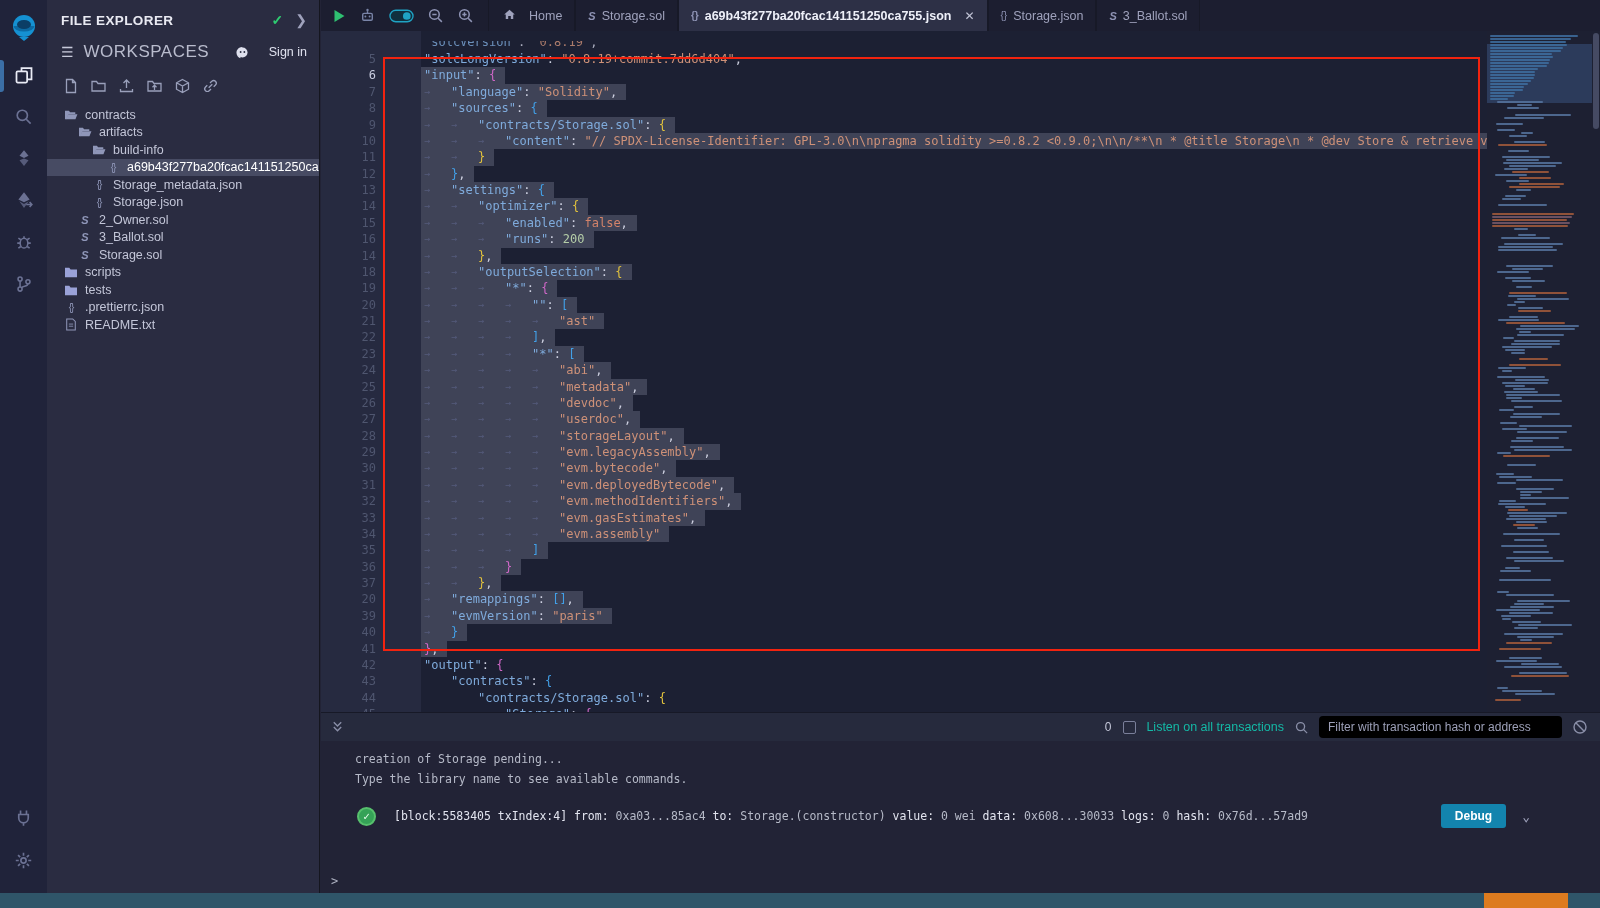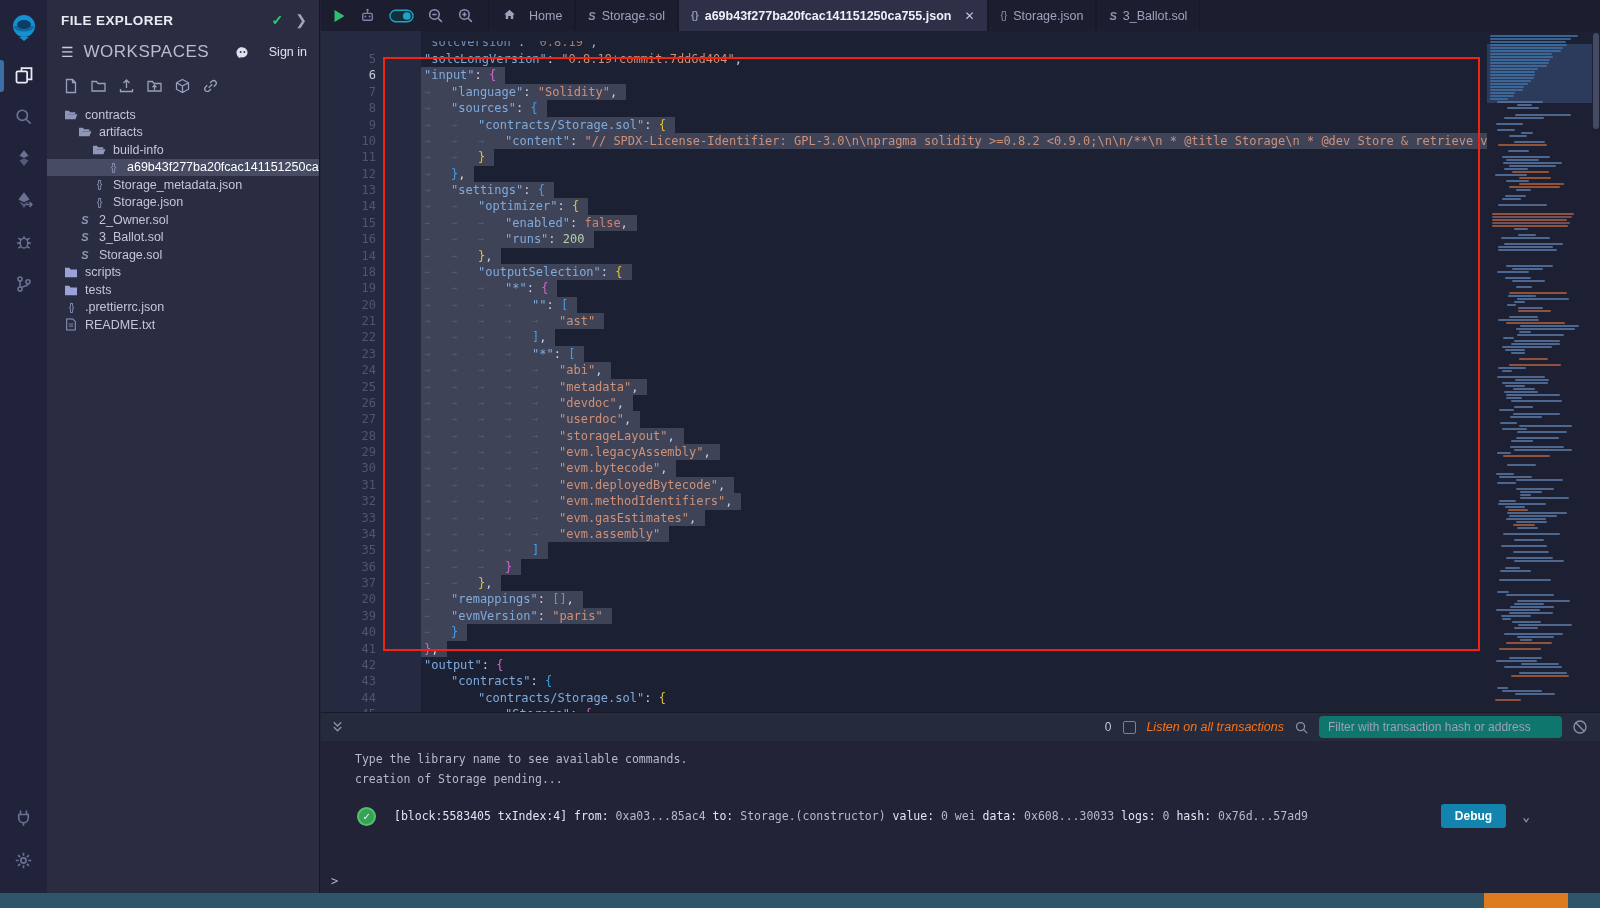--- a/index.html
+++ b/index.html
@@ -94,22 +94,22 @@
             background:#454a63; border-radius:3px; }
 
   
   #terminal { position:absolute; left:0; top:712px; width:1279px; height:181px;
               background:#222336; border-top:1px solid #171927; }
   #termhead { display:flex; align-items:center; height:28px; background:#262a3d;
               padding:0 12px 0 10px; gap:10px; }
   .th-spacer { flex:1; }
   .badge0 { color:#c5c8d9; font-size:12px; margin-right:2px; }
   .chk { width:13px; height:13px; border:1px solid #7a7f9a; border-radius:2px; background:transparent; }
-  .listen { color:#f97316; font-size:12.5px;font-style:italic; }
-  #filterinput { width:243px; height:22px; background:#0f766e; border:none; border-radius:4px;
+  .listen { color:#14b8a6; font-size:12.5px; }
+  #filterinput { width:243px; height:22px; background:#000000; border:none; border-radius:4px;
                  color:#d5d7e4; font-size:12px; padding:0 9px; outline:none; }
   #filterinput::placeholder { color:#9da0b8; }
   #termbody { position:relative; height:153px;
               font-family:"DejaVu Sans Mono", monospace; font-size:11.5px; color:#b6bac8; }
   .tline { padding-left:34px; line-height:20px; }
   .tline:first-child { padding-top:8px; }
   #txrow { display:flex; align-items:center; margin-top:15px; padding:0 70px 0 36px; }
   #txcheck { width:19px; height:19px; border-radius:50%; background:#35a257;
              color:#eafff0; font-size:11px; display:flex; align-items:center;
              justify-content:center; flex:none; border:2px solid #57c06d; }
@@ -622,22 +622,22 @@
             <path d="M10.3 10.3 L14 14" stroke="#8a8fa8" stroke-width="1.4"></path>
           </svg>
         <input id="filterinput" placeholder="Filter with transaction hash or address" style="">
         <svg width="16" height="16" viewBox="0 0 16 16">
             <circle cx="8" cy="8" r="6" stroke="#8a8fa8" fill="none" stroke-width="1.4"></circle>
             <path d="M3.8 3.8 L12.2 12.2" stroke="#8a8fa8" stroke-width="1.4"></path>
           </svg>
       </div>
       <div id="termbody">
         <div id="tlines">
+            <div class="tline">creation of Storage pending...</div>
             <div class="tline">Type the library name to see available commands.</div>
-            <div class="tline">creation of Storage pending...</div>
           </div>
         <div id="txrow">
           <span id="txcheck">✓</span>
           <span id="txtext"><b>[block:5583405 txIndex:4]  </b><b>from: </b><span>0xa03...85ac4 </span><b>to: </b><span>Storage.(constructor) </span><b>value: </b><span>0 wei </span><b>data: </b><span>0x608...30033 </span><b>logs: </b><span>0 </span><b>hash: </b><span>0x76d...57ad9 </span></span>
           <button id="debugbtn">Debug</button>
           <span id="txchev">⌄</span>
         </div>
         <div id="prompt">&gt;</div>
       </div>
     </div>

